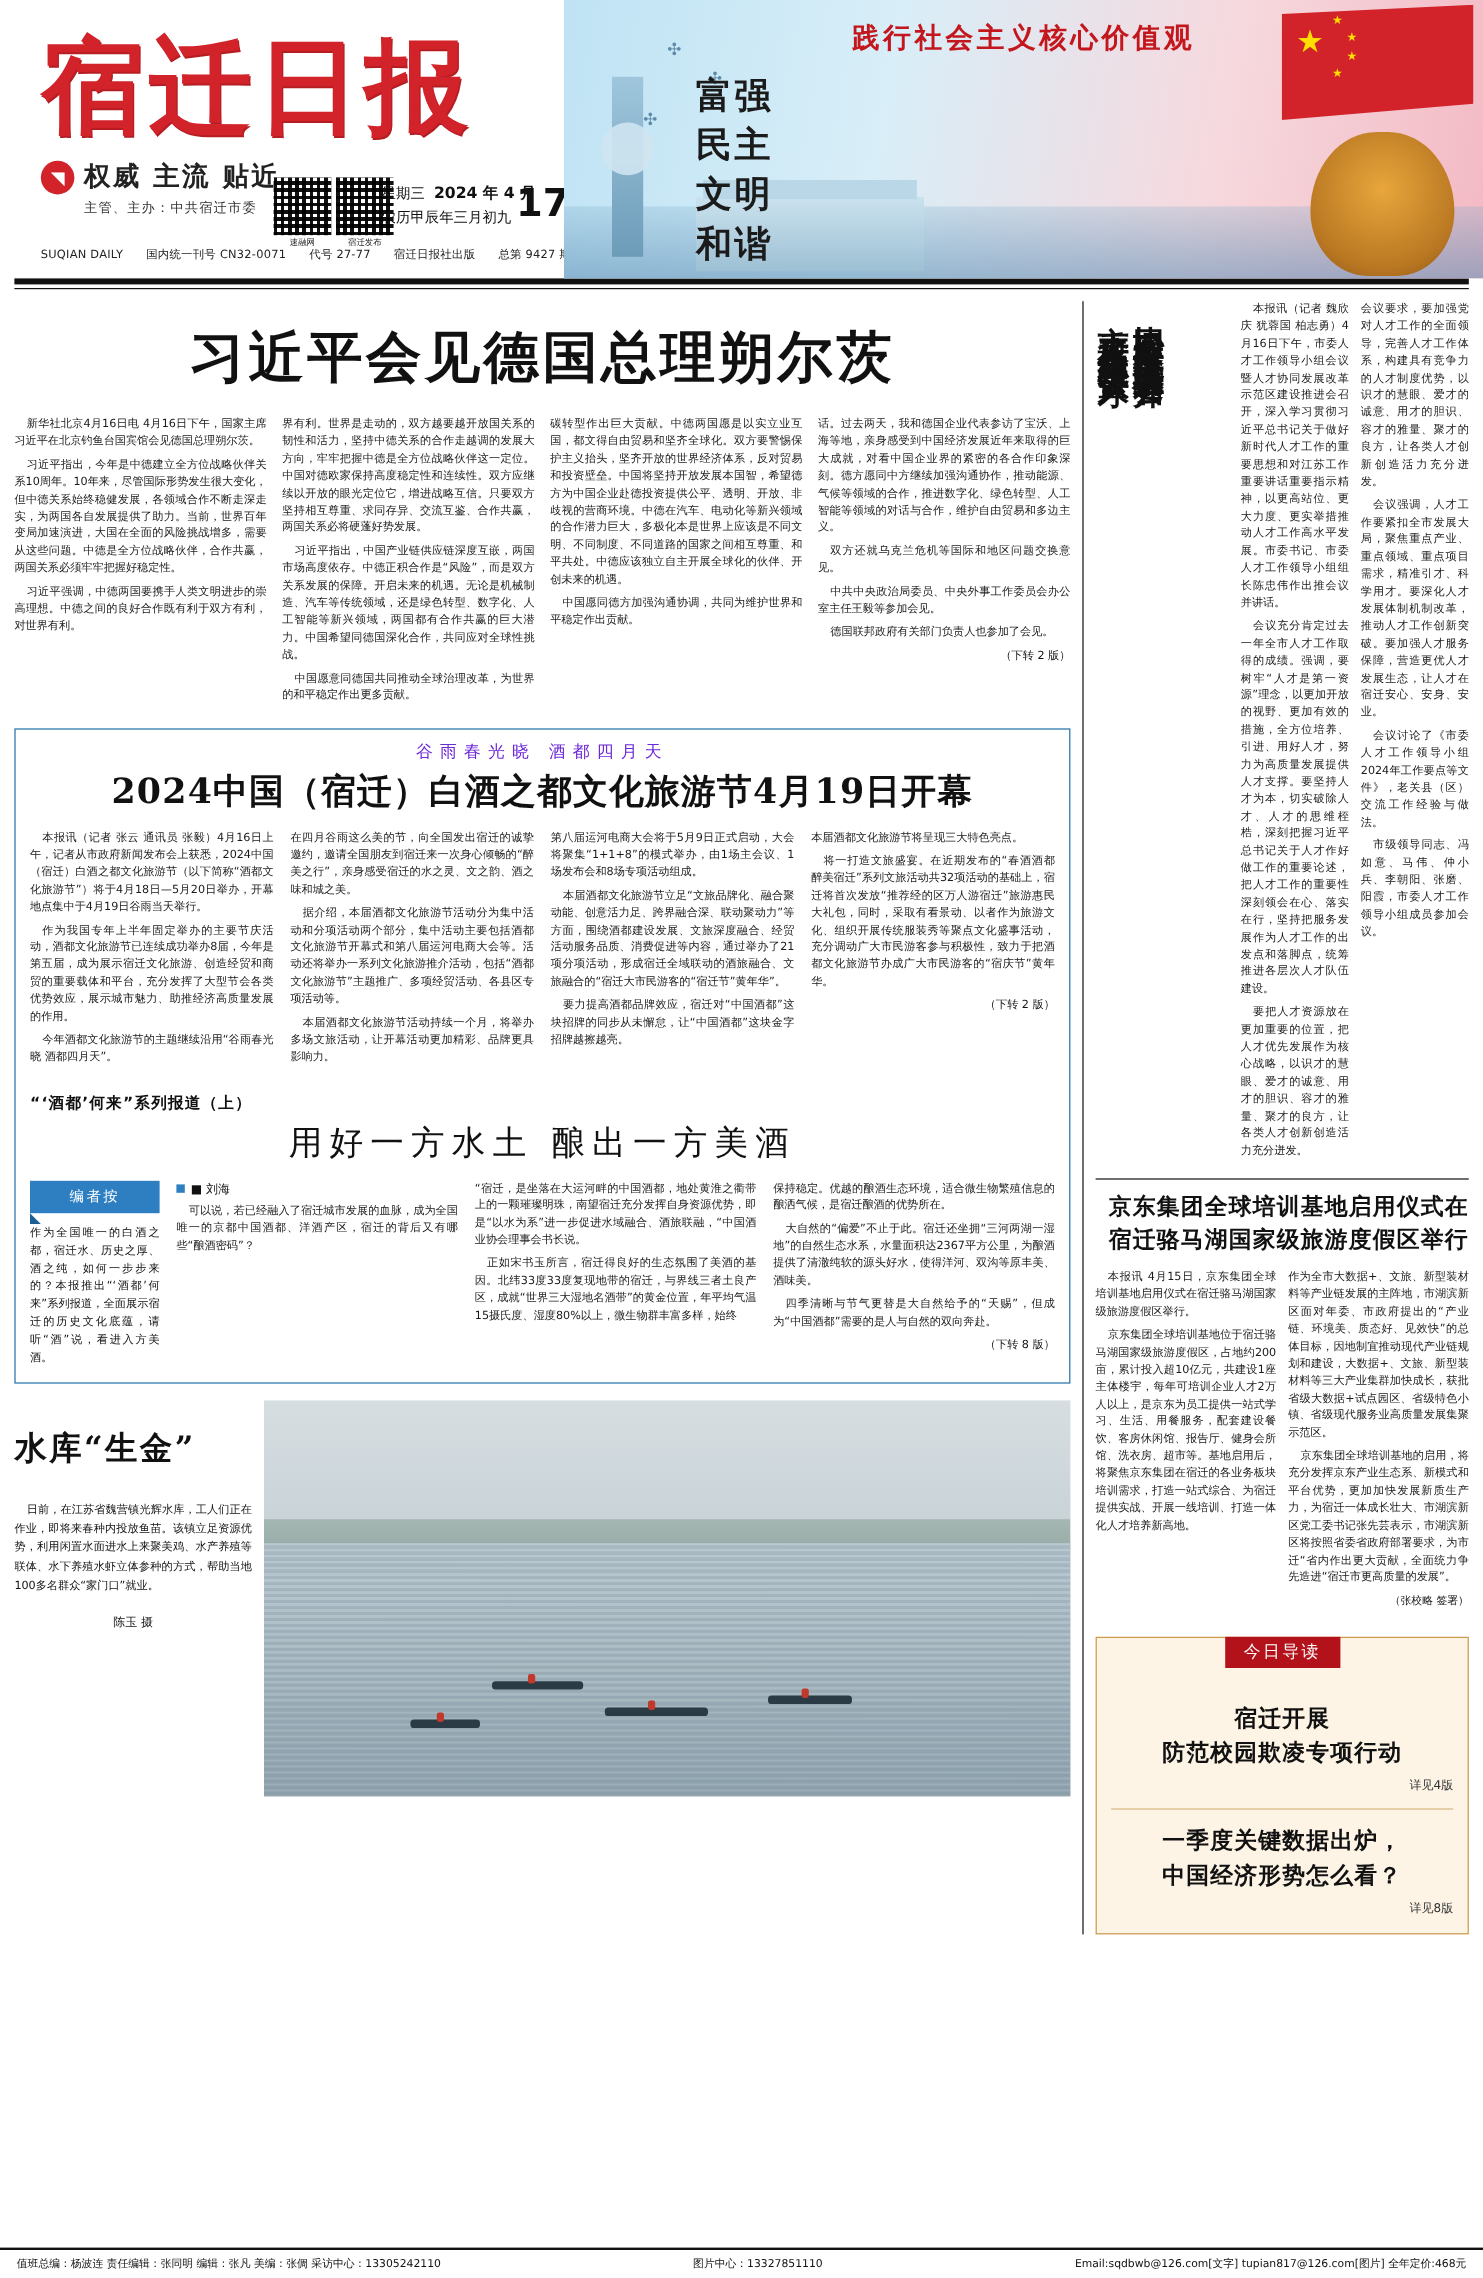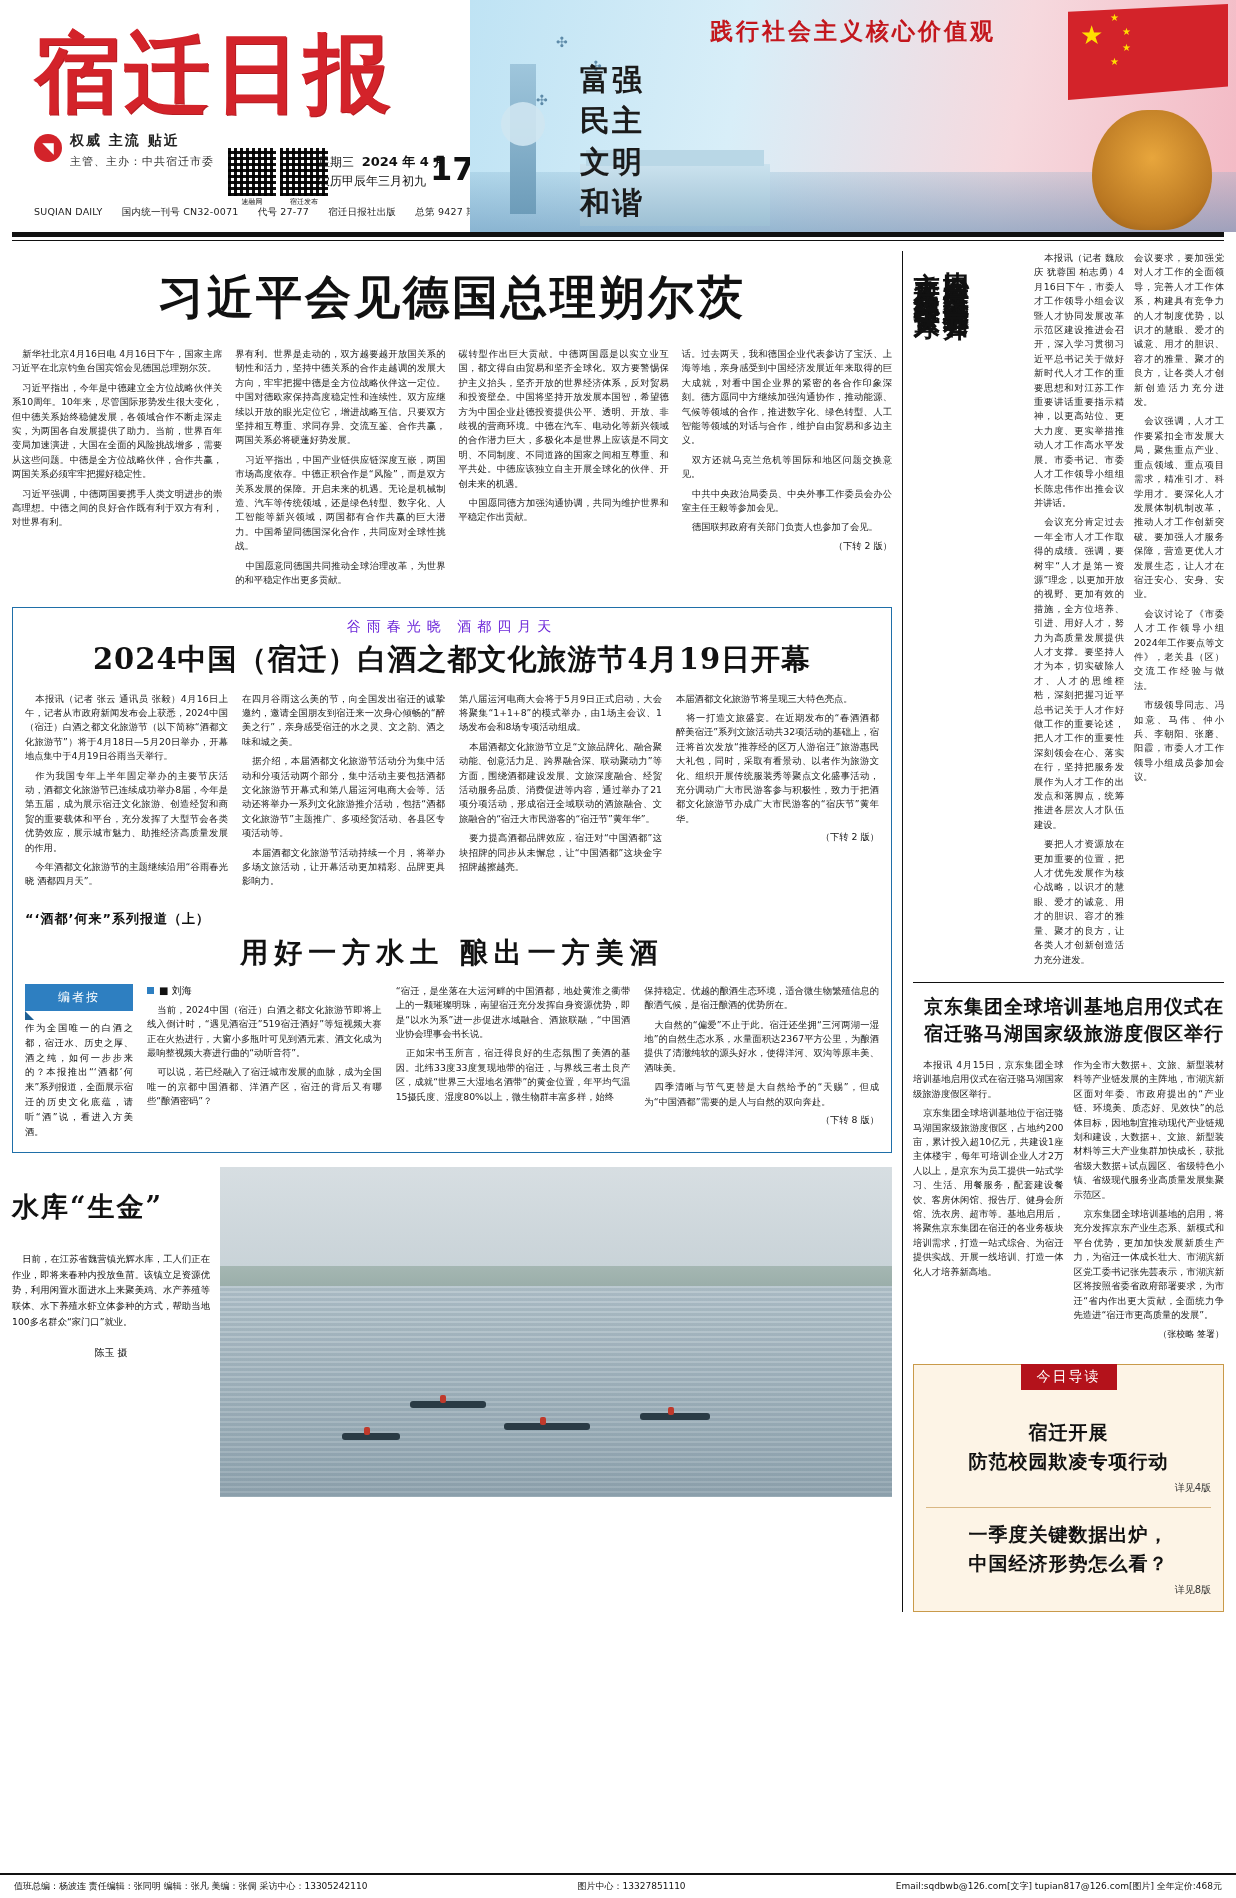--- a/index.html
+++ b/index.html
@@ -19,21 +19,21 @@
     line-height:1;
     text-shadow:1px 1px 0 #b51d23;
   }
   .mh-sub{display:flex;align-items:flex-start;margin:16px 0 0 34px;}
   .mh-logo{
     width:28px;height:28px;border-radius:50%;background:#d3232a;
     display:flex;align-items:center;justify-content:center;
     color:#fff;font-size:15px;flex:none;margin-top:2px;
   }
   .mh-slogans{margin-left:8px;}
-  .mh-slogan1{font-size:14px;font-weight:bold;letter-spacing:2px;color:#222;}
+  .mh-slogan1{font-size:22px;font-weight:bold;letter-spacing:2px;color:#222;}
   .mh-slogan2{font-size:11px;color:#333;margin-top:4px;letter-spacing:1px;}
   .mh-qr{display:flex;gap:4px;position:absolute;left:228px;top:148px;}
   .qr{width:48px;}
   .qrimg{width:48px;height:48px;background:
      repeating-linear-gradient(0deg,#111 0 3px,#fff 3px 6px),
      repeating-linear-gradient(90deg,#111 0 3px,transparent 3px 6px);
      background-blend-mode:multiply;}
   .qrcap{font-size:7px;text-align:center;color:#222;margin-top:1px;}
   .mh-date{position:absolute;left:318px;top:152px;font-size:12px;color:#111;line-height:1.5;}
   .mh-date b{font-size:13px;}
@@ -102,21 +102,21 @@
     text-align:center;font-size:14px;letter-spacing:6px;color:#6d28d9;
     font-family:"DejaVu Serif","Liberation Serif",serif;margin-bottom:4px;
   }
   .feature-title{
     text-align:center;font-size:29px;font-weight:bold;letter-spacing:1px;
     font-family:"DejaVu Serif","Liberation Serif",serif;margin:2px 0 12px;
   }
   .feature-cols{display:flex;gap:14px;justify-content:space-between;}
   .series-label{font-size:13px;letter-spacing:1px;margin:16px 0 6px;font-weight:bold;}
   .feature-sub{
-    text-align:center;font-size:28px;font-weight:bold;letter-spacing:6px;
+    text-align:center;font-size:28px;font-weight:normal;letter-spacing:6px;
     font-family:"DejaVu Serif","Liberation Serif",serif;margin:4px 0 12px;
   }
   .editor-note{position:relative;width:108px;}
   .ribbon{
     background:#2e7fc1;color:#fff;font-size:12px;letter-spacing:2px;
     padding:5px 6px;text-align:center;position:relative;width:96px;
   }
   .ribbon:after{
     content:"";position:absolute;left:0;bottom:-9px;border-left:9px solid #1d5f94;
     border-top:9px solid transparent;
@@ -329,21 +329,20 @@
       <div class="feature-cols">
         <div class="editor-note">
           <div class="ribbon">编者按</div>
           <div class="note-txt">作为全国唯一的白酒之都，宿迁水、历史之厚、酒之纯，如何一步步来的？本报推出“‘酒都’何来”系列报道，全面展示宿迁的历史文化底蕴，请听“酒”说，看进入方美酒。</div>
         </div>
         <div class="bcol">
           <div class="subhead-line">
             <span class="sqr"></span>
             <span>■  刘海</span>
           </div>
-          <p class="txt">当前，2024中国（宿迁）白酒之都文化旅游节即将上线入倒计时，“遇见酒宿迁”519宿迁酒好”等短视频大赛正在火热进行，大窗小多瓶叶可见到酒元素、酒文化成为最响整视频大赛进行曲的“动听音符”。</p>
           <p class="txt">可以说，若已经融入了宿迁城市发展的血脉，成为全国唯一的京都中国酒都、洋酒产区，宿迁的背后又有哪些“酿酒密码”？</p>
         </div>
         <div class="bcol">
           <p class="txt noind">“宿迁，是坐落在大运河畔的中国酒都，地处黄淮之衢带上的一颗璀璨明珠，南望宿迁充分发挥自身资源优势，即是“以水为系”进一步促进水域融合、酒旅联融，“中国酒业协会理事会书长说。</p>
           <p class="txt">正如宋书玉所言，宿迁得良好的生态氛围了美酒的基因。北纬33度33度复现地带的宿迁，与界线三者土良产区，成就“世界三大湿地名酒带”的黄金位置，年平均气温15摄氏度、湿度80%以上，微生物群丰富多样，始终</p>
         </div>
         <div class="bcol">
           <p class="txt noind">保持稳定。优越的酿酒生态环境，适合微生物繁殖信息的酿洒气候，是宿迁酿酒的优势所在。</p>
           <p class="txt">大自然的“偏爱”不止于此。宿迁还坐拥“三河两湖一湿地”的自然生态水系，水量面积达2367平方公里，为酿酒提供了清澈纯软的源头好水，使得洋河、双沟等原丰美、酒味美。</p>
           <p class="txt">四季清晰与节气更替是大自然给予的“天赐”，但成为“中国酒都”需要的是人与自然的双向奔赴。</p>

